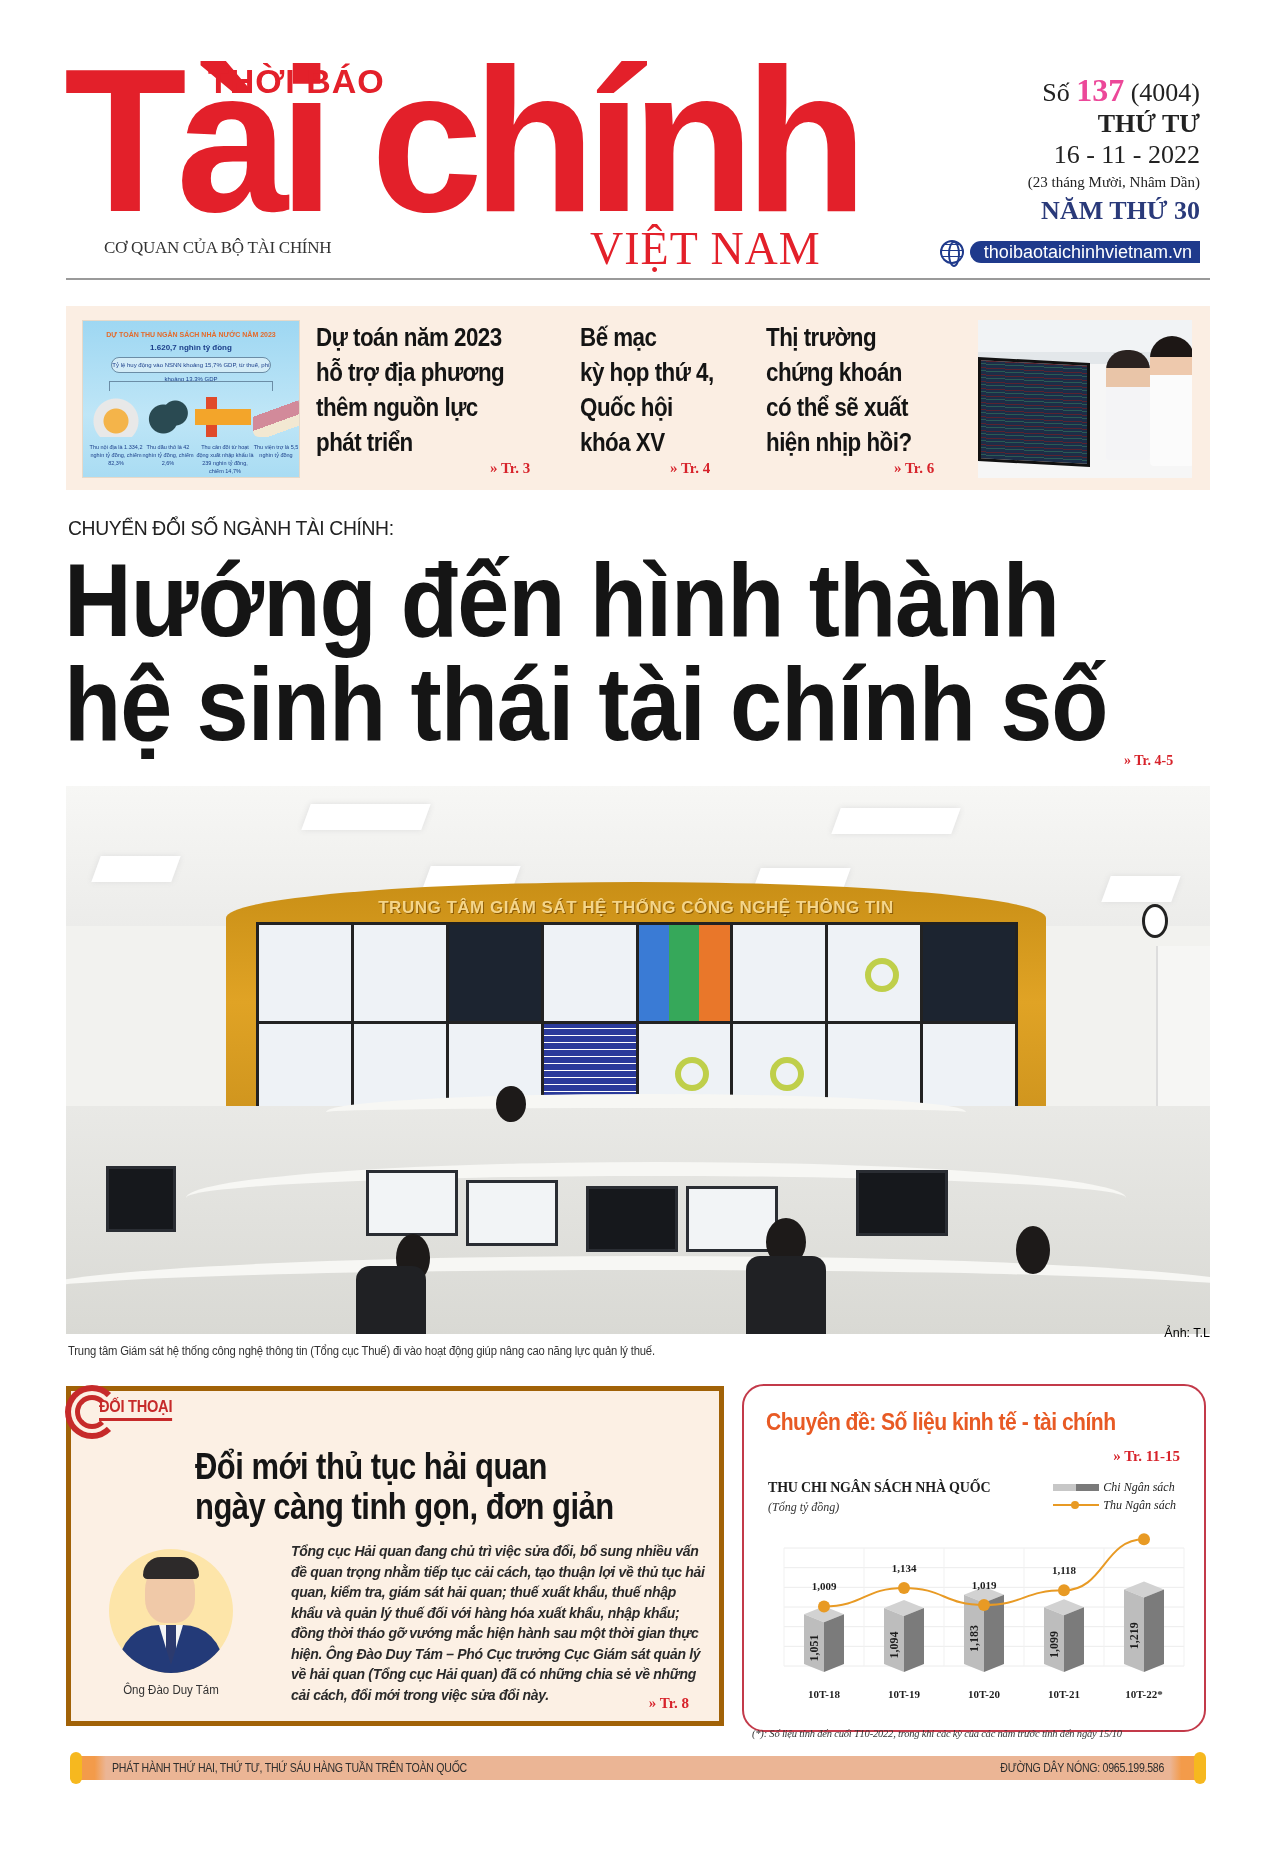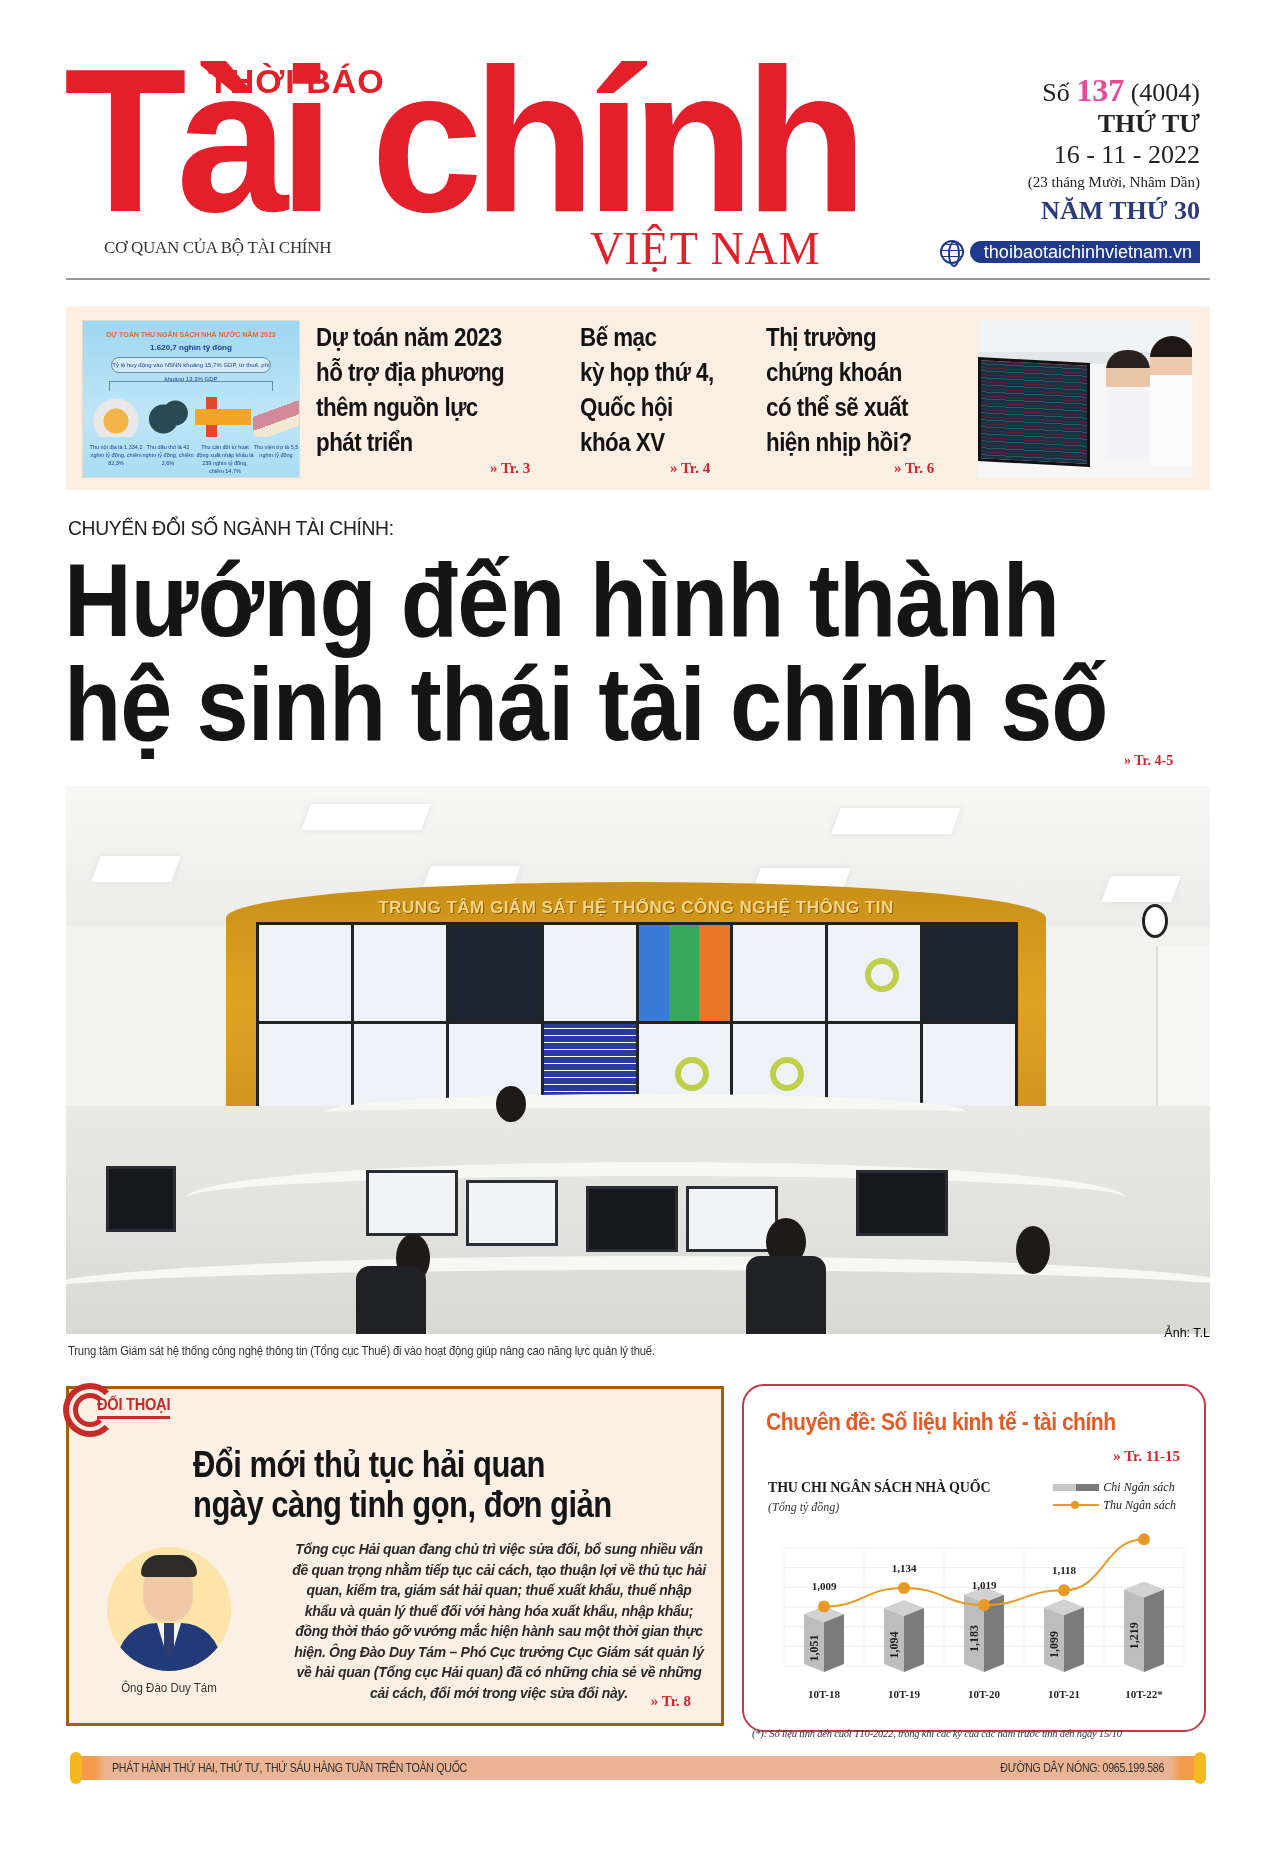--- a/index.html
+++ b/index.html
@@ -72,33 +72,33 @@
     .monitor.light-screen { background: #f2f4f6; }
     .head { position: absolute; width: 40px; height: 48px; border-radius: 50%; background: #1d1a19; }
     .chair { position: absolute; width: 80px; height: 90px; border-radius: 14px 14px 4px 4px; background: #202124; }
     .clock { position: absolute; left: 1076px; top: 118px; width: 26px; height: 34px; border-radius: 50%; border: 3px solid #222; background: #fff; }
     .window-r { position: absolute; left: 1090px; top: 160px; width: 54px; height: 230px; background: #f6f6f4; border-left: 2px solid #ddd; }
 
     .photo-caption { position: absolute; left: 68px; top: 1344px; font-family: "Liberation Sans", sans-serif; font-size: 12.5px; color: #333; letter-spacing: -0.2px; transform: scaleX(0.9); transform-origin: left top; }
     .photo-credit { position: absolute; right: 70px; top: 1326px; font-family: "Liberation Sans", sans-serif; font-size: 12.5px; color: #000000; }
 
     
-    .dialog-box { position: absolute; left: 66px; top: 1386px; width: 658px; height: 340px; background: #fcf0e4; border: 3px solid #a16207; }
+    .dialog-box { position: absolute; left: 66px; top: 1386px; width: 658px; height: 340px; background: #fcf0e4; border: 5px solid #a16207; }
     .section-badge { position: absolute; left: -6px; top: -6px; width: 150px; height: 56px; }
     .badge-ring { position: absolute; left: 0; top: 0; width: 54px; height: 54px; border-radius: 50%; border: 6px solid #c62a2a; border-right-color: transparent; }
     .badge-ring.inner { left: 10px; top: 10px; width: 34px; height: 34px; border-width: 5px; }
     .badge-text { position: absolute; left: 34px; top: 12px; font-family: "Liberation Sans", sans-serif; font-weight: 900; font-size: 17px; color: #c62a2a; border-bottom: 3px solid #c62a2a; padding-bottom: 1px; transform: scaleX(0.86); transform-origin: left top; letter-spacing: -0.3px; }
     .dialog-title { position: absolute; left: 124px; top: 56px; font-family: "Liberation Sans", sans-serif; font-weight: 900; color: #151515; font-size: 36px; line-height: 40px; letter-spacing: -0.6px; transform: scaleX(0.86); transform-origin: left top; white-space: nowrap; }
     .portrait { position: absolute; left: 38px; top: 158px; width: 124px; height: 124px; border-radius: 50%; background: #fde5a9; overflow: hidden; }
     .portrait-face { position: absolute; left: 36px; top: 14px; width: 50px; height: 60px; border-radius: 45% 45% 40% 40%; background: #f0c9a8; }
     .portrait-hair { position: absolute; left: 34px; top: 8px; width: 56px; height: 22px; border-radius: 26px 26px 6px 6px; background: #2d2a2a; }
     .portrait-body { position: absolute; left: 10px; top: 76px; width: 104px; height: 60px; border-radius: 40px 40px 0 0; background: #233a78; }
     .portrait-shirt { position: absolute; left: 50px; top: 76px; width: 24px; height: 40px; background: linear-gradient(90deg, #f4f4f4 0 30%, #2c3a6e 30% 70%, #f4f4f4 70%); clip-path: polygon(0 0, 100% 0, 50% 100%); }
     .portrait-name { position: absolute; left: 28px; top: 292px; width: 144px; text-align: center; font-family: "Liberation Sans", sans-serif; font-size: 12.5px; color: #333; transform: scaleX(0.92); }
-    .dialog-body { position: absolute; left: 220px; top: 150px; width: 420px; font-family: "Liberation Sans", sans-serif; font-style: italic; font-weight: 700; font-size: 14px; line-height: 20.5px; color: #2a2a2a; letter-spacing: -0.3px; text-align: center; }
+    .dialog-body { position: absolute; left: 220px; top: 150px; width: 420px; font-family: "Liberation Sans", sans-serif; font-style: italic; font-weight: 700; font-size: 14px; line-height: 20.5px; color: #2a2a2a; letter-spacing: -0.3px; }
     .dialog-ref { position: absolute; right: 30px; top: 304px; font-family: "Liberation Serif", serif; font-weight: 700; font-size: 15px; color: #d7232b; }
 
     
     .chart-box { position: absolute; left: 742px; top: 1384px; width: 464px; height: 348px; border: 2px solid #c33a4a; border-radius: 22px; background: #ffffff; }
     .chart-section-title { position: absolute; left: 22px; top: 22px; font-family: "Liberation Sans", sans-serif; font-weight: 900; font-size: 24px; color: #e85a24; letter-spacing: -0.6px; transform: scaleX(0.88); transform-origin: left top; white-space: nowrap; }
     .chart-section-ref { position: absolute; right: 24px; top: 62px; font-family: "Liberation Serif", serif; font-weight: 700; font-size: 15px; color: #d7232b; }
     .chart-title { position: absolute; left: 24px; top: 94px; font-family: "Liberation Serif", serif; font-weight: 700; font-size: 14px; color: #1e1e1e; letter-spacing: -0.2px; }
     .chart-unit { position: absolute; left: 24px; top: 114px; font-family: "Liberation Serif", serif; font-style: italic; font-size: 12px; color: #333; }
     .legend { position: absolute; right: 28px; top: 92px; font-family: "Liberation Serif", serif; font-style: italic; font-size: 12px; color: #222; }
     .legend-row { display: flex; align-items: center; height: 18px; }

